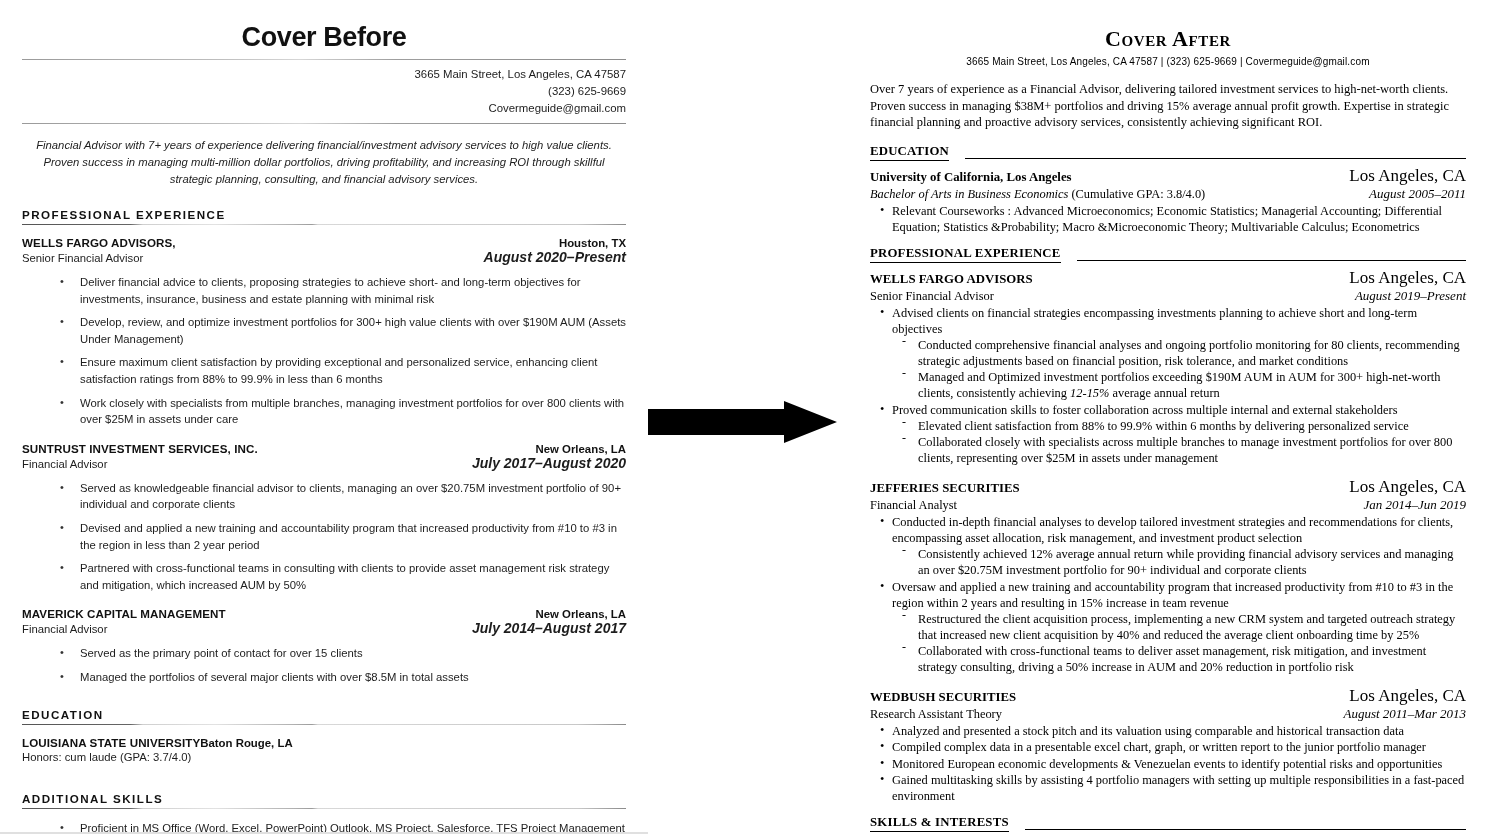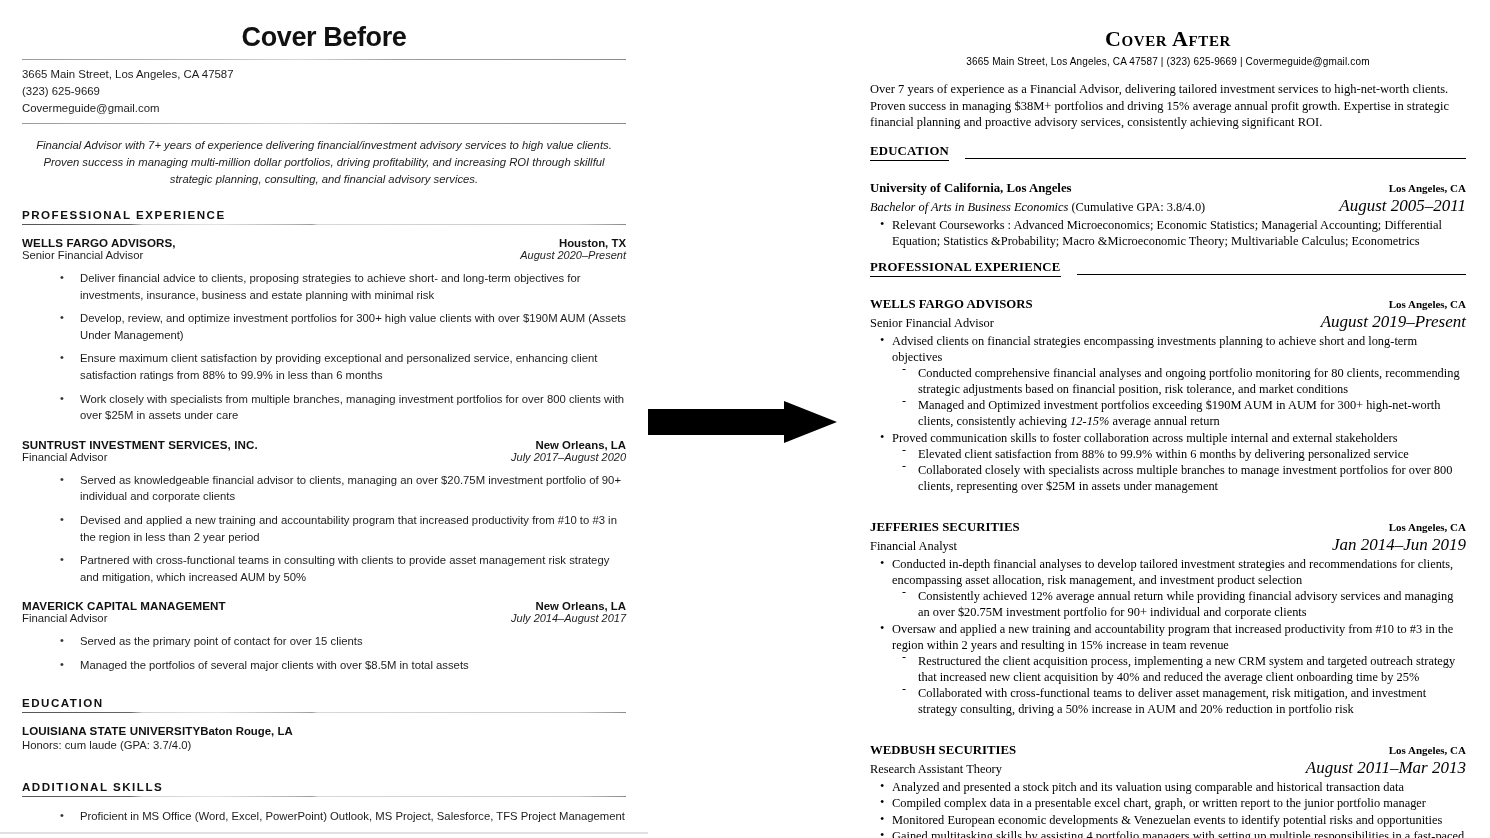--- a/index.html
+++ b/index.html
@@ -40,21 +40,21 @@
   }
   .rule-gray {
     height: 1px;
     background: #b8b8b8;
     width: 100%;
   }
   .rule-gray.faded {
     background: linear-gradient(to right,#9a9a9a 0%,#bdbdbd 32%,#d6d6d6 46%,#9e9e9e 62%,#8d8d8d 100%);
   }
   #before-panel .contact-block {
-    text-align: left;
+    text-align: right;
     font-size: 11.4px;
     line-height: 1.48;
     padding: 6px 0 6px 0;
     color: #1d1d1d;
   }
   #before-panel .summary {
     font-style: italic;
     font-size: 11.3px;
     line-height: 1.52;
     text-align: center;
@@ -91,23 +91,24 @@
   #before-panel .loc {
     font-size: 11.4px;
     font-weight: bold;
     color: #111;
   }
   #before-panel .role {
     font-size: 11.3px;
     color: #1d1d1d;
   }
   #before-panel .dates {
-    font-size: 11px;
+    font-size: 14px;
     font-style: italic;
     color: #1d1d1d;
+    font-weight: bold;
   }
   #before-panel ul.bl {
     list-style: none;
     margin: 9px 0 14px 0;
     padding: 0 0 0 38px;
   }
   #before-panel ul.bl li {
     position: relative;
     font-size: 11.3px;
     line-height: 1.47;
@@ -199,26 +200,25 @@
   #after-panel .job-row {
     display: flex;
     justify-content: space-between;
     align-items: baseline;
   }
   #after-panel .org {
     font-size: 12.8px;
     font-weight: bold;
   }
   #after-panel .loc {
-    font-size: 11px;
-    font-weight: bold;
-    margin-top: 16px;
+    font-size: 17px;
+    font-weight: normal;
   }
   #after-panel .role { font-size: 12.4px; }
-  #after-panel .dates { font-size: 17px; font-style: italic; }
+  #after-panel .dates { font-size: 13px; font-style: italic; }
   #after-panel .degree { font-size: 12.4px; }
   #after-panel .degree i { font-style: italic; }
   #after-panel ul.b1 {
     list-style: none;
     margin: 1px 0 0 0;
     padding: 0 0 0 10px;
   }
   #after-panel ul.b1 > li {
     position: relative;
     font-size: 12.4px;

